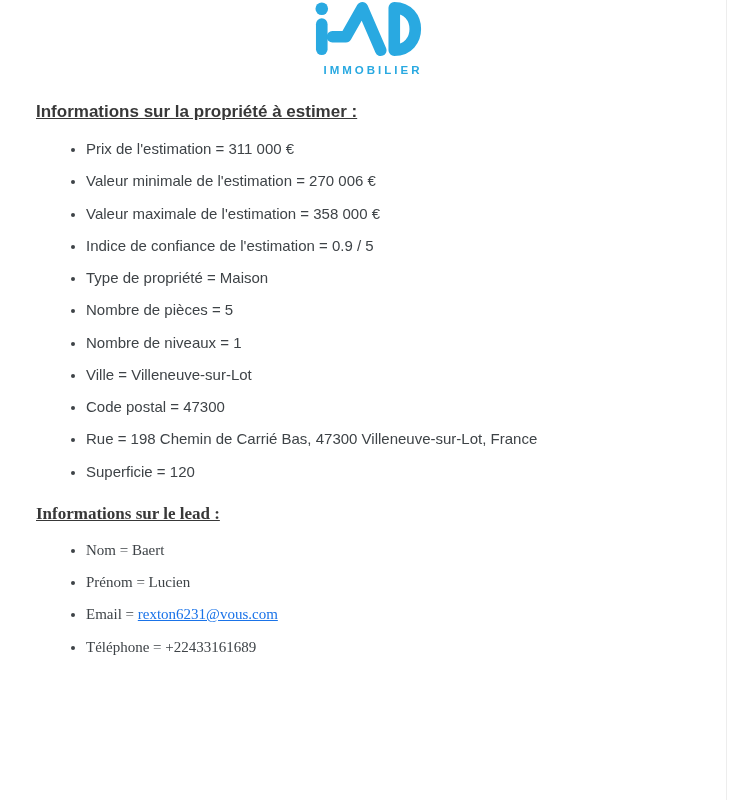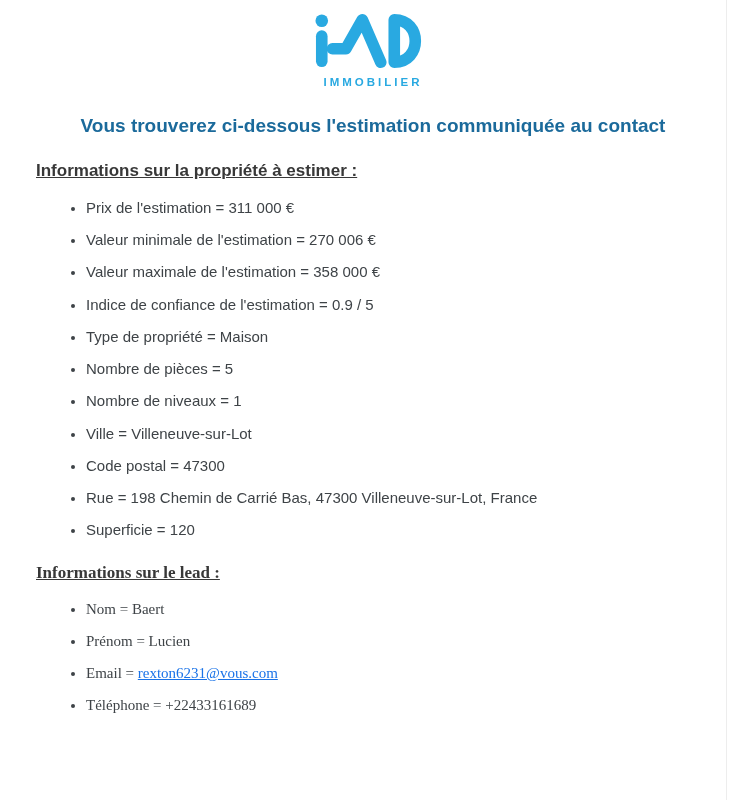--- a/index.html
+++ b/index.html
@@ -24,21 +24,20 @@
   }
   .right-divider {
     position: absolute;
     top: 0;
     bottom: 0;
     left: 726px;
     width: 1px;
     background: var(--divider);
   }
   .logo-block {
-    padding-top: 12px;
     text-align: center;
     color: var(--brand);
   }
   .logo-mark { display: inline-block; }
   .logo-subtitle {
     margin-top: 2px;
     font-size: 11.5px;
     font-weight: bold;
     letter-spacing: 3px;
     color: var(--brand);
@@ -97,21 +96,20 @@
     <svg class="logo-mark" width="120" height="58" viewBox="0 0 124 60" fill="none" stroke="currentColor" stroke-width="12" stroke-linecap="round" stroke-linejoin="round">
       <circle cx="9" cy="9" r="6.5" fill="currentColor" stroke="none"></circle>
       <path d="M9 25 V51"></path>
       <path d="M20 38 H34 L51 8 L70 52"></path>
       <path d="M84 8 V52 M84 8 C113 8 113 52 84 52"></path>
     </svg>
     <div class="logo-subtitle">IMMOBILIER</div>
   </div>
 
   <div class="header-block">
-    <div class="header-title">Vous trouverez ci-dessous l'estimation communiquée au contact</div>
   </div>
 
   <div class="content">
     <div class="section">
       <div class="section-heading">Informations sur la propriété à estimer :</div>
       <ul>
           <li>Prix de l'estimation = 311 000 €</li>
           <li>Valeur minimale de l'estimation = 270 006 €</li>
           <li>Valeur maximale de l'estimation = 358 000 €</li>
           <li>Indice de confiance de l'estimation = 0.9 / 5</li>

